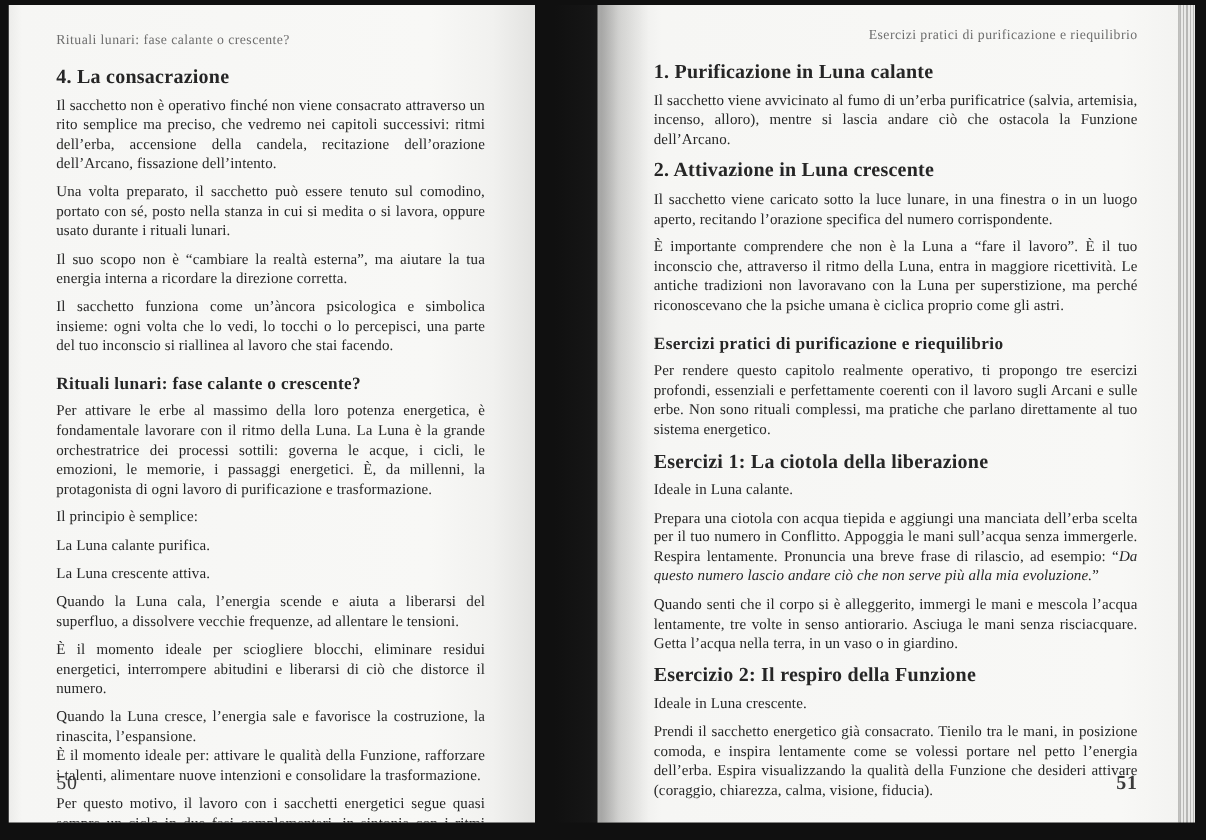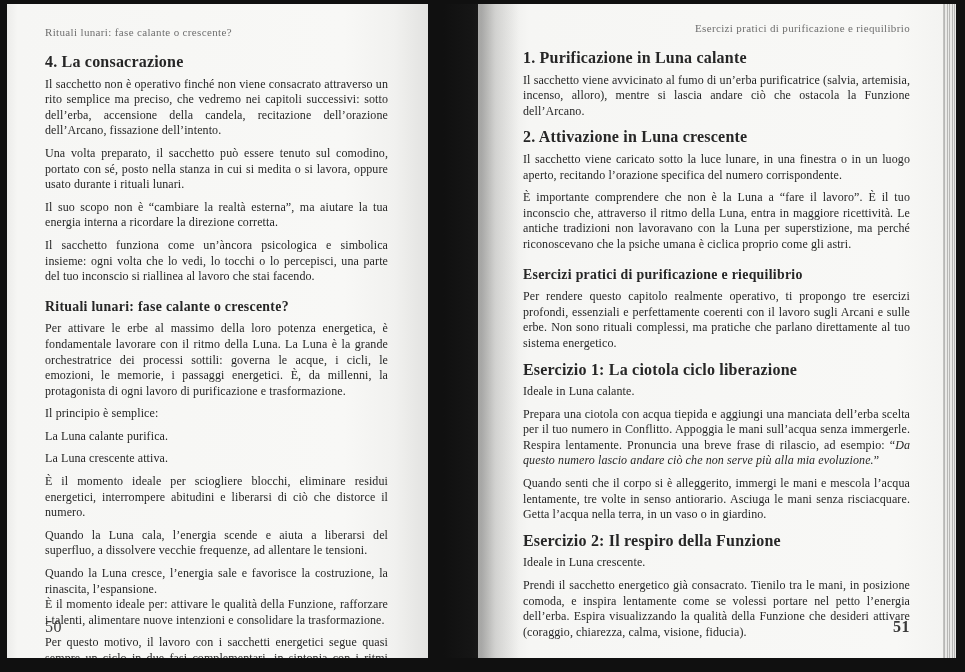--- a/index.html
+++ b/index.html
@@ -74,50 +74,50 @@
 </head>
 <body>
 
 <div class="book">
 
   <div class="page page-left">
     <div class="page-inner">
       <div class="running-head">Rituali lunari: fase calante o crescente?</div>
       <div class="blocks">
           <h3 class="block heading2"><span>4. La consacrazione</span></h3>
-          <p class="block p"><span>Il sacchetto non è operativo finché non viene consacrato attraverso un rito semplice ma preciso, che vedremo nei capitoli successivi: sotto dell’erba, accensione della candela, recitazione dell’orazione dell’Arcano, fissazione dell’intento.</span></p>
+          <p class="block p"><span>Il sacchetto non è operativo finché non viene consacrato attraverso un rito semplice ma preciso, che vedremo nei capitoli successivi: ritmi dell’erba, accensione della candela, recitazione dell’orazione dell’Arcano, fissazione dell’intento.</span></p>
           <p class="block p"><span>Una volta preparato, il sacchetto può essere tenuto sul comodino, portato con sé, posto nella stanza in cui si medita o si lavora, oppure usato durante i rituali lunari.</span></p>
           <p class="block p"><span>Il suo scopo non è “cambiare la realtà esterna”, ma aiutare la tua energia interna a ricordare la direzione corretta.</span></p>
           <p class="block p"><span>Il sacchetto funziona come un’àncora psicologica e simbolica insieme: ogni volta che lo vedi, lo tocchi o lo percepisci, una parte del tuo inconscio si riallinea al lavoro che stai facendo.</span></p>
           <h2 class="block heading1"><span>Rituali lunari: fase calante o crescente?</span></h2>
           <p class="block p"><span>Per attivare le erbe al massimo della loro potenza energetica, è fondamentale lavorare con il ritmo della Luna. La Luna è la grande orchestratrice dei processi sottili: governa le acque, i cicli, le emozioni, le memorie, i passaggi energetici. È, da millenni, la protagonista di ogni lavoro di purificazione e trasformazione.</span></p>
           <p class="block p"><span>Il principio è semplice:</span></p>
           <p class="block p"><span>La Luna calante purifica.</span></p>
           <p class="block p"><span>La Luna crescente attiva.</span></p>
+          <p class="block p"><span>Quando la Luna cala, l’energia scende e aiuta a liberarsi del superfluo, a dissolvere vecchie frequenze, ad allentare le tensioni.</span></p>
           <p class="block p"><span>È il momento ideale per sciogliere blocchi, eliminare residui energetici, interrompere abitudini e liberarsi di ciò che distorce il numero.</span></p>
-          <p class="block p"><span>Quando la Luna cala, l’energia scende e aiuta a liberarsi del superfluo, a dissolvere vecchie frequenze, ad allentare le tensioni.</span></p>
           <p class="block p"><span>Quando la Luna cresce, l’energia sale e favorisce la costruzione, la rinascita, l’espansione.</span><br><span>È il momento ideale per: attivare le qualità della Funzione, rafforzare i talenti, alimentare nuove intenzioni e consolidare la trasformazione.</span></p>
           <p class="block p"><span>Per questo motivo, il lavoro con i sacchetti energetici segue quasi sempre un ciclo in due fasi complementari, in sintonia con i ritmi lunari e con i naturali processi di scarico e riattivazione dell’energia.</span></p>
         </div>
       <div class="page-number">50</div>
     </div>
   </div>
 
   <div class="page page-right">
     <div class="page-inner">
       <div class="running-head">Esercizi pratici di purificazione e riequilibrio</div>
       <div class="blocks">
           <h3 class="block heading2"><span>1. Purificazione in Luna calante</span></h3>
           <p class="block p"><span>Il sacchetto viene avvicinato al fumo di un’erba purificatrice (salvia, artemisia, incenso, alloro), mentre si lascia andare ciò che ostacola la Funzione dell’Arcano.</span></p>
           <h3 class="block heading2"><span>2. Attivazione in Luna crescente</span></h3>
           <p class="block p"><span>Il sacchetto viene caricato sotto la luce lunare, in una finestra o in un luogo aperto, recitando l’orazione specifica del numero corrispondente.</span></p>
           <p class="block p"><span>È importante comprendere che non è la Luna a “fare il lavoro”. È il tuo inconscio che, attraverso il ritmo della Luna, entra in maggiore ricettività. Le antiche tradizioni non lavoravano con la Luna per superstizione, ma perché riconoscevano che la psiche umana è ciclica proprio come gli astri.</span></p>
           <h2 class="block heading1"><span>Esercizi pratici di purificazione e riequilibrio</span></h2>
           <p class="block p"><span>Per rendere questo capitolo realmente operativo, ti propongo tre esercizi profondi, essenziali e perfettamente coerenti con il lavoro sugli Arcani e sulle erbe. Non sono rituali complessi, ma pratiche che parlano direttamente al tuo sistema energetico.</span></p>
-          <h3 class="block heading2"><span>Esercizio 1: La ciotola ciclo liberazione</span></h3>
+          <h3 class="block heading2"><span>Esercizi 1: La ciotola della liberazione</span></h3>
           <p class="block p"><span>Ideale in Luna calante.</span></p>
           <p class="block p"><span>Prepara una ciotola con acqua tiepida e aggiungi una manciata dell’erba scelta per il tuo numero in Conflitto. Appoggia le mani sull’acqua senza immergerle. Respira lentamente. Pronuncia una breve frase di rilascio, ad esempio: “</span><span class="i">Da questo numero lascio andare ciò che non serve più alla mia evoluzione.</span><span>”</span></p>
           <p class="block p"><span>Quando senti che il corpo si è alleggerito, immergi le mani e mescola l’acqua lentamente, tre volte in senso antiorario. Asciuga le mani senza risciacquare. Getta l’acqua nella terra, in un vaso o in giardino.</span></p>
           <h3 class="block heading2"><span>Esercizio 2: Il respiro della Funzione</span></h3>
           <p class="block p"><span>Ideale in Luna crescente.</span></p>
           <p class="block p"><span>Prendi il sacchetto energetico già consacrato. Tienilo tra le mani, in posizione comoda, e inspira lentamente come se volessi portare nel petto l’energia dell’erba. Espira visualizzando la qualità della Funzione che desideri attivare (coraggio, chiarezza, calma, visione, fiducia).</span></p>
         </div>
       <div class="page-number">51</div>
     </div>
   </div>

